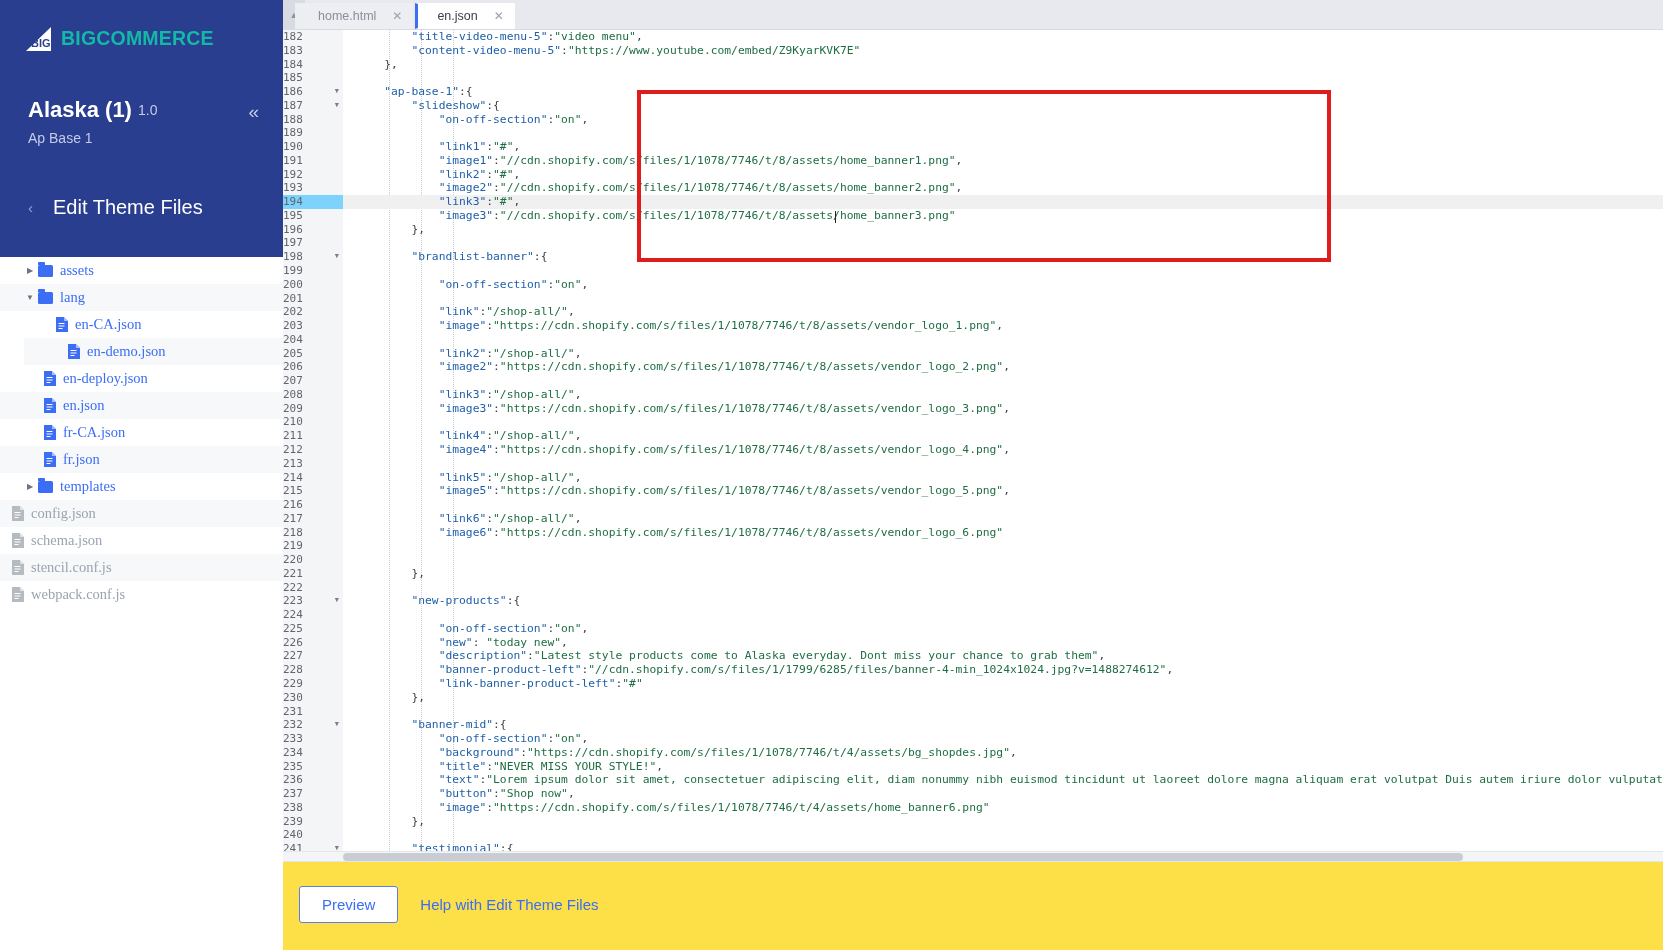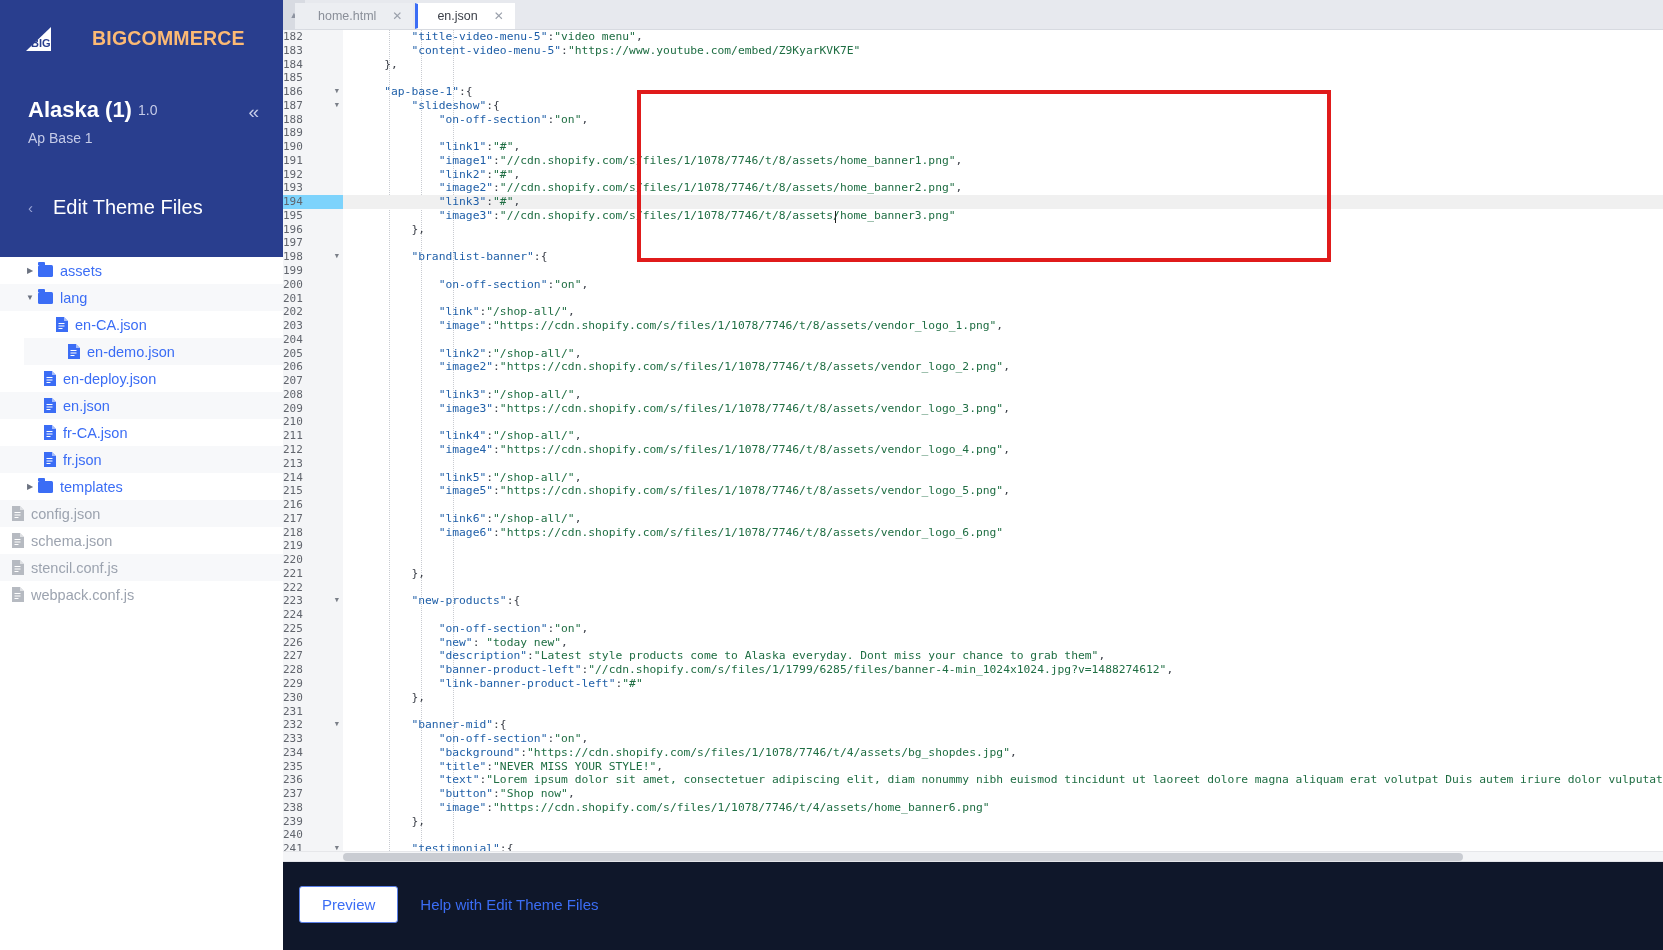--- a/index.html
+++ b/index.html
@@ -38,26 +38,25 @@
     display: flex;
     align-items: center;
     height: 58px;
   }
   .logo-mark {
     width: 26px; height: 24px;
     position: relative;
     margin-right: 9px;
   }
   .logo-text {
-    color: #fdba74;
+    color: #14b8a6;
     font-size: 19.5px;
     letter-spacing: 0.2px;
     font-weight: bold;
     line-height: 1;
-    margin-left: 31px;
   }
   .theme-block {
     padding: 40px 0 0 28px;
     position: relative;
   }
   .theme-name {
     color: #ffffff;
     font-size: 22px;
     font-weight: bold;
     line-height: 1.1;
@@ -142,21 +141,21 @@
     background: #3b6df5;
     border-radius: 1px 1px 0 0;
   }
   .file-icon {
     width: 12px; height: 15px;
     flex: 0 0 12px;
     margin-right: 7px;
     position: relative;
   }
   .file-icon svg { display:block; }
-  .tree-label { color: #3b6df5; font-size: 14.5px; }
+  .tree-label { color: #3b6df5; font-size: 14.5px; font-family: Liberation Serif, serif; }
   .tree-label.muted { color: #9ca3af; }
 
   
   .editor-pane {
     flex: 1;
     height: 950px;
     position: relative;
     background: #fff;
     display: flex;
     flex-direction: column;
@@ -306,21 +305,21 @@
     left: 60px; top: 1px;
     height: 8px;
     width: 1120px;
     background: #c9ccd2;
     border-radius: 4px;
   }
 
   .footer {
     height: 89px;
     flex: 0 0 89px;
-    background: #0f172a;
+    background: #fde047;
     border-top: 1px solid #e3e5e9;
     display: flex;
     align-items: flex-start;
     padding: 24px 0 0 16px;
   }
   .preview-btn {
     border: 1px solid #5a7fe8;
     color: #3b6df5;
     background: #fff;
     font-size: 15px;

